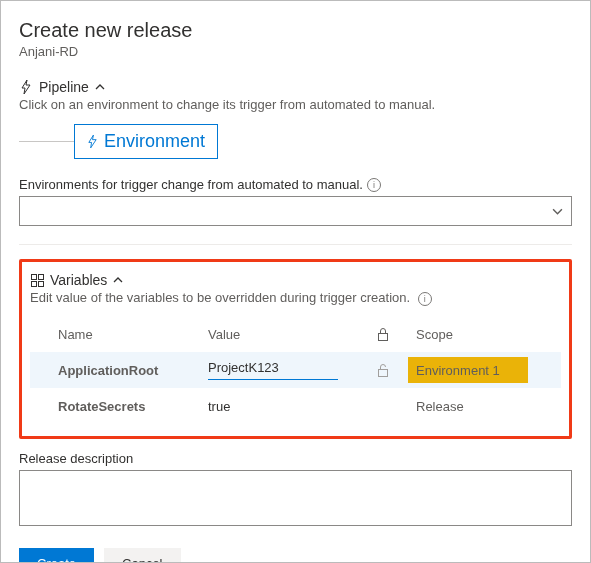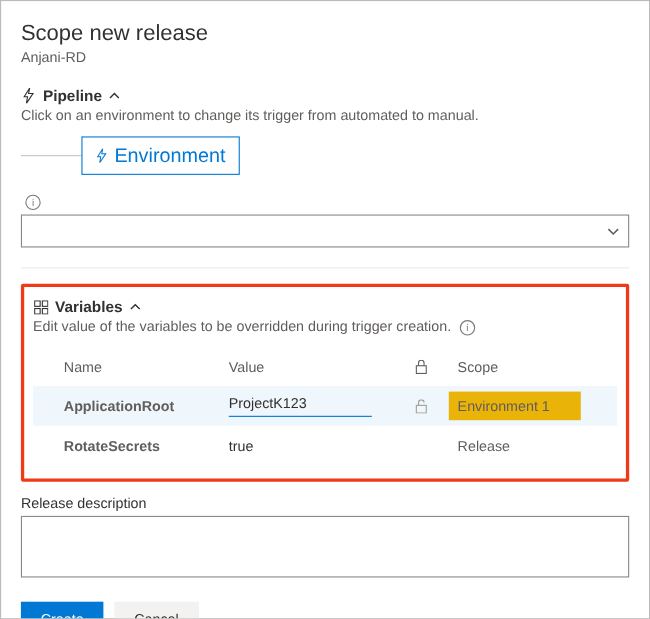--- a/index.html
+++ b/index.html
@@ -1,19 +1,19 @@
 <!DOCTYPE html>
 <html><head>
   <meta charset="utf-8">
   <style>
     * { box-sizing: border-box; margin: 0; padding: 0; font-family: "Segoe UI", -apple-system, sans-serif; }
     body { width: 591px; height: 563px; background: #fff; padding: 18px; color: #323130; font-size: 13px; border: 1px solid #bbb; }
     h1 { font-size: 20px; font-weight: 400; color: #323130; margin-bottom: 2px; }
     .subtitle { color: #605e5c; font-size: 13px; margin-bottom: 20px; }
-    .section-head { display: flex; align-items: center; gap: 6px; margin-bottom: 2px; font-weight: bold; }
+    .section-head { display: flex; align-items: center; gap: 6px; margin-bottom: 2px; }
     .section-head .icon { width: 14px; height: 14px; display: inline-flex; align-items: center; justify-content: center; }
     .section-head .label { font-size: 14px; color: #323130; }
     .section-desc { color: #605e5c; font-size: 13px; margin-bottom: 10px; }
     .info-icon { width: 14px; height: 14px; border: 1px solid #797775; border-radius: 50%; display: inline-flex; align-items: center; justify-content: center; font-size: 9px; color: #797775; margin-left: 4px; }
     .pipeline-vis { display: flex; align-items: center; margin: 12px 0 18px 0; }
     .connector { width: 55px; height: 1px; background: #c8c6c4; }
     .env-box { border: 1.5px solid #0078d4; padding: 6px 12px; display: flex; align-items: center; gap: 6px; color: #0078d4; font-size: 18px; }
     .env-box .env-icon { color: #0078d4; }
     .env-label-row { display: flex; align-items: center; font-size: 13px; color: #323130; margin-bottom: 4px; }
     .dropdown { width: 100%; height: 30px; border: 1px solid #8a8886; background: #fff; display: flex; align-items: center; justify-content: flex-end; padding: 0 8px; margin-bottom: 18px; }
@@ -32,21 +32,21 @@
     .desc-box { width: 100%; height: 56px; border: 1px solid #8a8886; margin-bottom: 22px; }
     .actions { display: flex; gap: 10px; }
     .btn { height: 30px; padding: 0 18px; border: none; font-size: 13px; cursor: pointer; }
     .btn-primary { background: #0078d4; color: #fff; }
     .btn-secondary { background: #f3f2f1; color: #323130; }
     svg { display: block; }
   </style>
 </head>
 <body>
 
-<h1>Scope new release</h1>
+<h1>Create new release</h1>
 <div class="subtitle">Anjani-RD</div>
 
 <div class="section-head">
   <span class="icon">
     <svg width="12" height="14" viewBox="0 0 12 14">
         <path d="M7 0 L2 8 L5 8 L4 14 L10 5 L6 5 Z" fill="none" stroke="#323130" stroke-width="1"></path>
       </svg>
   </span>
   <span class="label">Pipeline</span>
   <span>
@@ -63,20 +63,21 @@
     <span class="env-icon">
       <svg width="11" height="13" viewBox="0 0 12 14">
           <path d="M7 0 L2 8 L5 8 L4 14 L10 5 L6 5 Z" fill="none" stroke="#0078d4" stroke-width="1"></path>
         </svg>
     </span>
     <span>Environment</span>
   </div>
 </div>
 
 <div class="env-label-row">
+  <span>Environments for trigger change from automated to manual.</span>
   <span class="info-icon">i</span>
 </div>
 <div class="dropdown">
   <span>
     <svg width="11" height="11" viewBox="0 0 10 10">
         <path d="M1 3 L5 7 L9 3" fill="none" stroke="#605e5c" stroke-width="1.3"></path>
       </svg>
   </span>
 </div>
 

